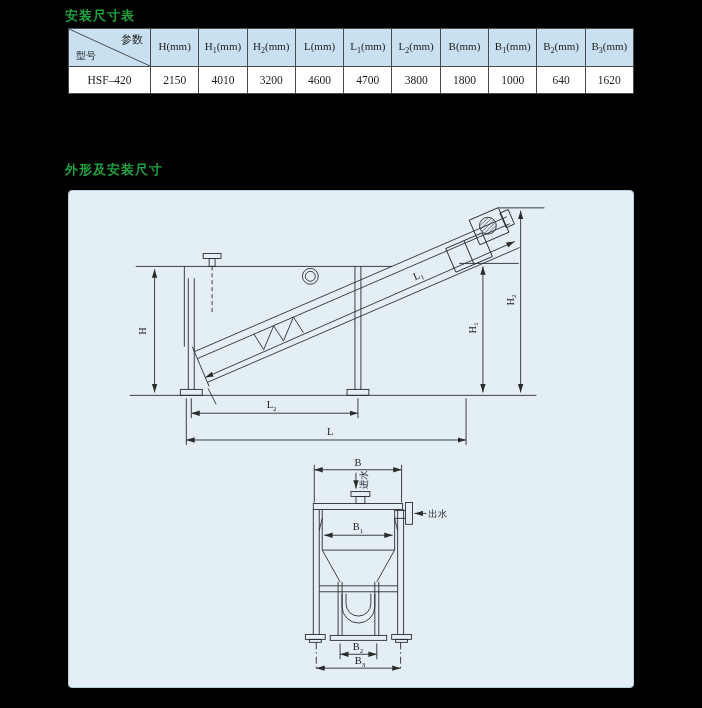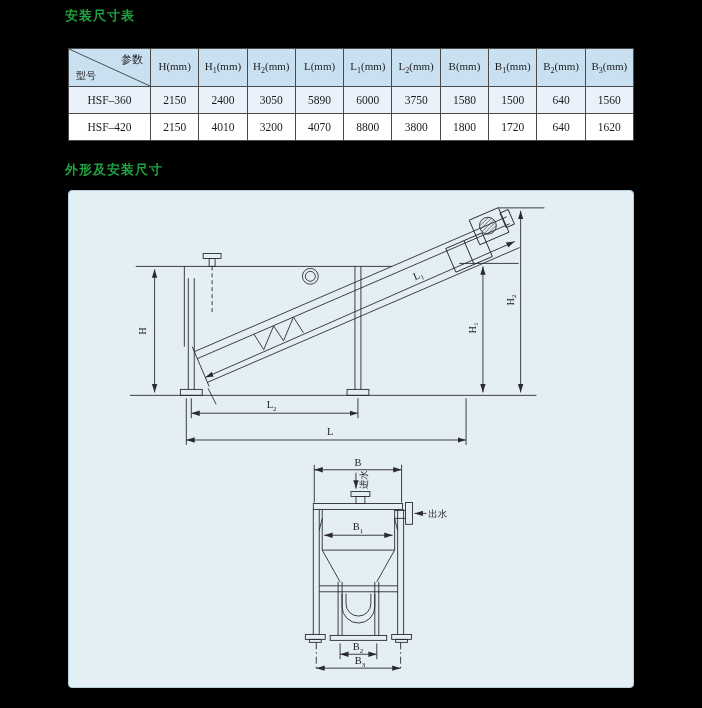--- a/index.html
+++ b/index.html
@@ -14,21 +14,21 @@
   html,body{background:#fff;}
   .page{position:relative;width:702px;height:708px;background:#000000;overflow:hidden;
         font-family:"Liberation Serif","DejaVu Serif",serif;color:#1c1c1c;}
   .sec-title{position:absolute;left:65px;font-family:"DejaVu Sans","Liberation Sans",sans-serif;
         font-size:13px;font-weight:bold;color:var(--title-green);letter-spacing:1px;}
   .t1{top:7px;}
   .t2{top:161px;}
 
   
   table.dim{position:absolute;left:68px;top:28px;width:566px;table-layout:fixed;
-        border-collapse:collapse;font-size:11.5px;border:1.5px solid #3a3a3a;margin-top:20px;}
+        border-collapse:collapse;font-size:11.5px;border:1.5px solid #3a3a3a;}
   table.dim th,table.dim td{border:1px solid #4a4a4a;text-align:center;vertical-align:middle;
         overflow:hidden;white-space:nowrap;}
   table.dim thead th{background:var(--table-header-bg);height:38px;font-weight:normal;font-size:11px;}
   table.dim tbody td{height:27px;background:#fff;}
   table.dim tr.alt td{background:var(--row-alt-bg);}
   table.dim col.c0{width:82px;}
   table.dim sub{font-size:8px;}
   th.corner{position:relative;padding:0;}
   th.corner svg{position:absolute;inset:0;width:100%;height:100%;}
   th.corner svg line{stroke:#4a4a4a;stroke-width:1;}
@@ -86,43 +86,30 @@
         <th><span>L</span><sub></sub><span>(mm)</span></th>
         <th><span>L</span><sub>1</sub><span>(mm)</span></th>
         <th><span>L</span><sub>2</sub><span>(mm)</span></th>
         <th><span>B</span><sub></sub><span>(mm)</span></th>
         <th><span>B</span><sub>1</sub><span>(mm)</span></th>
         <th><span>B</span><sub>2</sub><span>(mm)</span></th>
         <th><span>B</span><sub>3</sub><span>(mm)</span></th>
       </tr>
     </thead>
     <tbody>
-      <tr class="alt">
-        <td>HSF–360</td>
-        <td>2150</td>
-        <td>2400</td>
-        <td>3050</td>
-        <td>5890</td>
-        <td>6000</td>
-        <td>3750</td>
-        <td>1580</td>
-        <td>1500</td>
-        <td>640</td>
-        <td>1560</td>
-      </tr>
       <tr>
         <td>HSF–420</td>
         <td>2150</td>
         <td>4010</td>
         <td>3200</td>
-        <td>4070</td>
-        <td>8800</td>
+        <td>4600</td>
+        <td>4700</td>
         <td>3800</td>
         <td>1800</td>
-        <td>1720</td>
+        <td>1000</td>
         <td>640</td>
         <td>1620</td>
       </tr>
     </tbody>
   </table>
 
   <div class="sec-title t2">外形及安装尺寸</div>
 
   <div class="panel">
     <svg class="drawing" viewBox="0 0 566 500">

